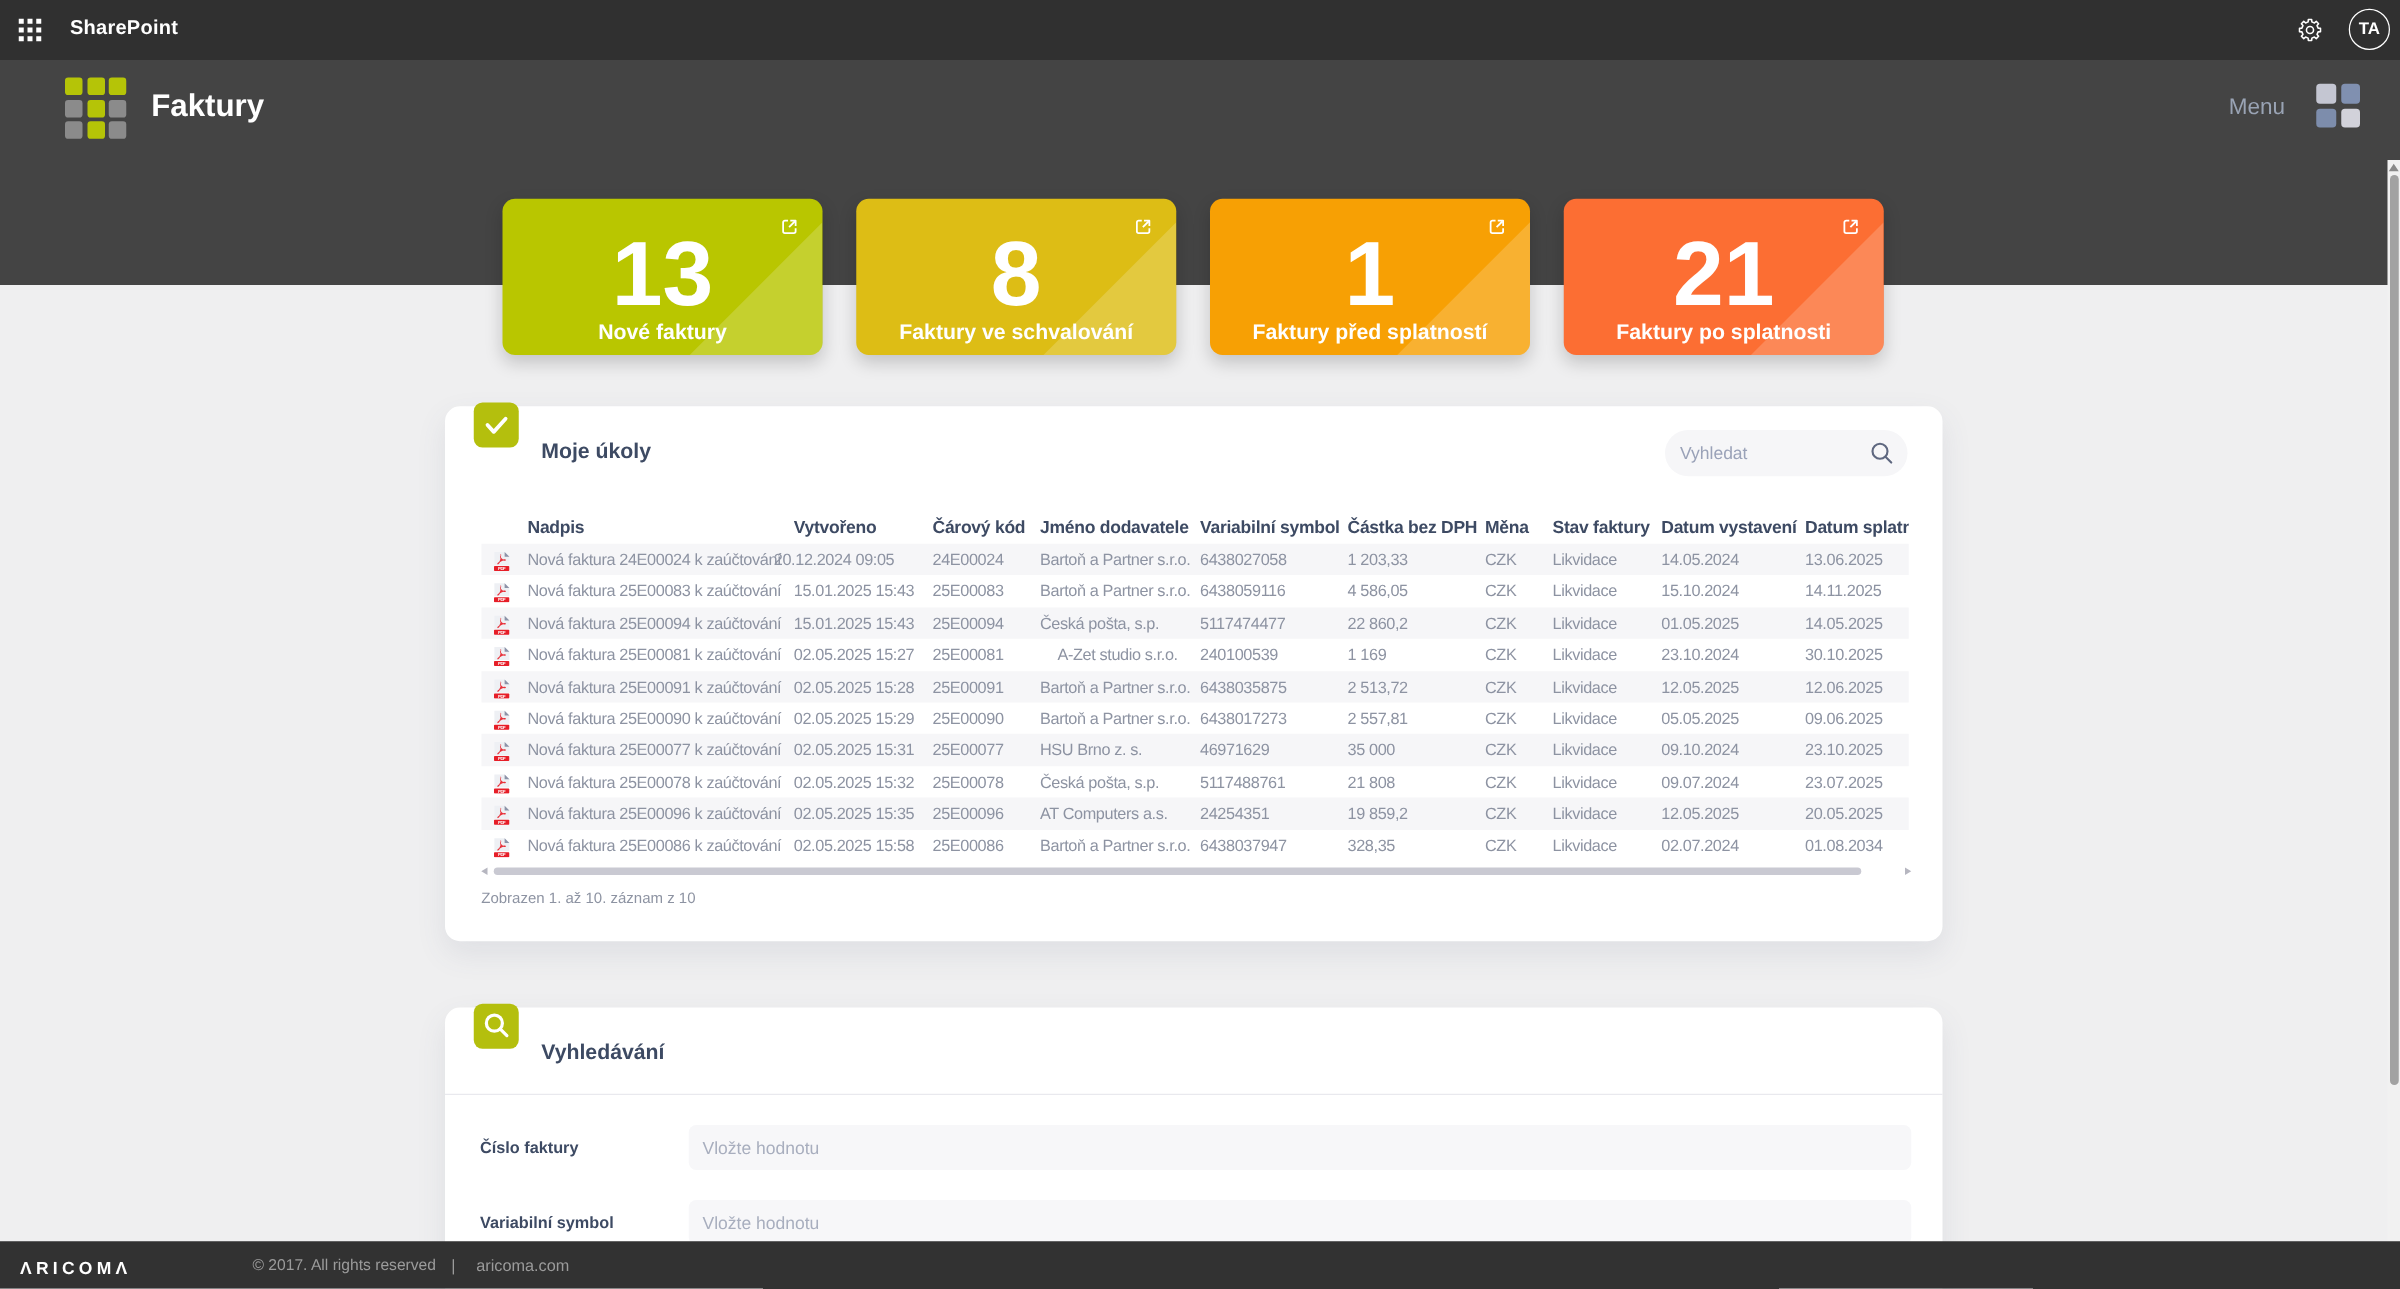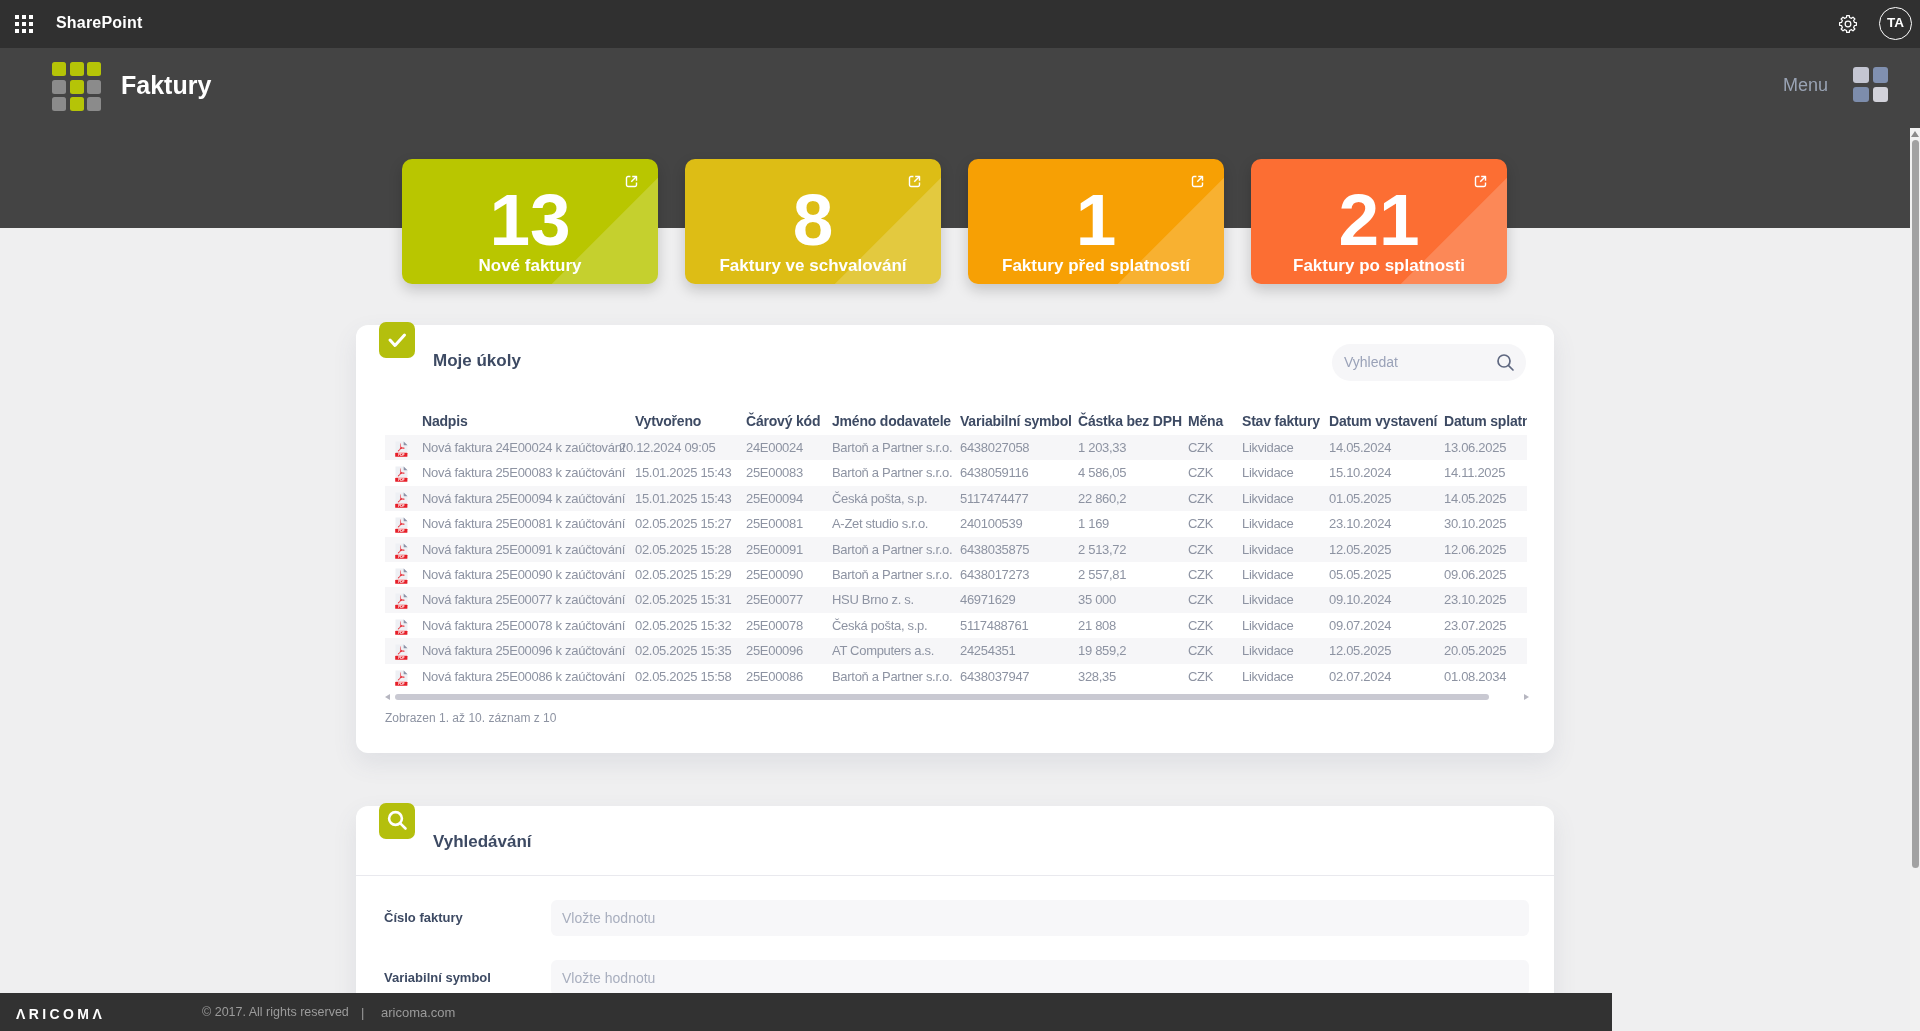--- a/index.html
+++ b/index.html
@@ -66,21 +66,21 @@
 .tabs span { margin-left:28px; }
 .tabs .active { color:#4a5871; position:relative; }
 .tabs .active:after { content:""; position:absolute; left:0; right:0; bottom:-11px; height:2px; background:#1badc6; }
 .divider { position:absolute; left:0; right:0; top:69px; height:1px; background:#e9e9ee; }
 .formrow { position:absolute; left:0; width:100%; }
 .formrow .flabel { position:absolute; left:28px; top:10px; font-size:13px; font-weight:bold; color:#3d4a63; }
 .formrow .finput { position:absolute; left:195px; top:0; width:978px; height:36px; background:#f7f7f9; border-radius:6px; }
 .formrow .finput span { position:absolute; left:11px; top:10px; font-size:14px; color:#a8aebe; }
 
 
-.footer { position:absolute; left:0; top:993px; width:1612px; height:38px; background:#323232; z-index:40; }
+.footer { position:absolute; left:0; top:993px; width:1920px; height:38px; background:#323232; z-index:40; }
 .alogo { position:absolute; left:16px; top:13px; color:#fff; font-size:14px; font-weight:bold; letter-spacing:3.4px; }
 .copy { position:absolute; left:202px; top:12px; font-size:12.5px; color:#9b9b9b; }
 .fdiv { position:absolute; left:361px; top:12px; font-size:13px; color:#9b9b9b; }
 .fweb { position:absolute; left:381px; top:12px; font-size:13px; color:#9b9b9b; }
 
 
 .vscroll { position:absolute; left:1910px; top:128px; width:10px; height:903px; background:#f1f1f1; z-index:35; }
 .vscroll .arr { position:absolute; left:0.5px; top:3px; width:0; height:0; border-left:4.5px solid transparent; border-right:4.5px solid transparent; border-bottom:6px solid #8a8a8a; }
 .vscroll .vthumb { position:absolute; left:1.5px; top:12px; width:7px; height:728px; background:#a2a2a2; border-radius:4px; }
 </style>
@@ -259,21 +259,21 @@
           <svg class="pdfic" width="13" height="16" viewBox="0 0 13 16">
             <path d="M0.5 0.5 h8.2 l3.8 3.8 v6.7 h-12 z" fill="#eef0f4"></path>
             <path d="M8.7 0.5 l3.8 3.8 h-3.8 z" fill="#8d93a8"></path>
             <path d="M6.1 2.6 c0.8 0 0.75 1.5 0.12 2.7 0.55 1.0 1.3 1.75 2.1 2.1 1.4-0.28 2.4-0.14 2.5 0.45 0.1 0.65-1.1 0.85-2.4 0.45 -1.0 0.32-2.0 0.85-2.85 1.5 -0.75 1.4-1.65 2.2-2.1 1.75 -0.45-0.45 0.3-1.4 1.55-2.1 0.45-0.85 0.85-1.85 1.1-2.75 -0.55-1.2-0.8-2.65 0-2.2z" fill="#e8323b" transform="translate(-0.2,-0.2) scale(0.92)"></path>
             <rect x="0.2" y="11.7" width="12.2" height="4.1" rx="0.6" fill="#e61e28"></rect>
             <text x="6.3" y="15" font-size="3.4" fill="#fff" text-anchor="middle" font-family="Liberation Sans" font-weight="bold">PDF</text>
           </svg>
           <span style="left:37px">Nová faktura 25E00081 k zaúčtování</span>
           <span style="left:250px">02.05.2025 15:27</span>
           <span style="left:361px">25E00081</span>
-          <span style="left:447px">A-Zet studio s.r.o.</span>
+          <span style="left:461px">A-Zet studio s.r.o.</span>
           <span style="left:575px">240100539</span>
           <span style="left:693px">1 169</span>
           <span style="left:803px">CZK</span>
           <span style="left:857px">Likvidace</span>
           <span style="left:944px">23.10.2024</span>
           <span style="left:1059px">30.10.2025</span>
         </div>
 <div class="trow stripe" style="top:101.60000000000002px">
           <svg class="pdfic" width="13" height="16" viewBox="0 0 13 16">
             <path d="M0.5 0.5 h8.2 l3.8 3.8 v6.7 h-12 z" fill="#eef0f4"></path>

